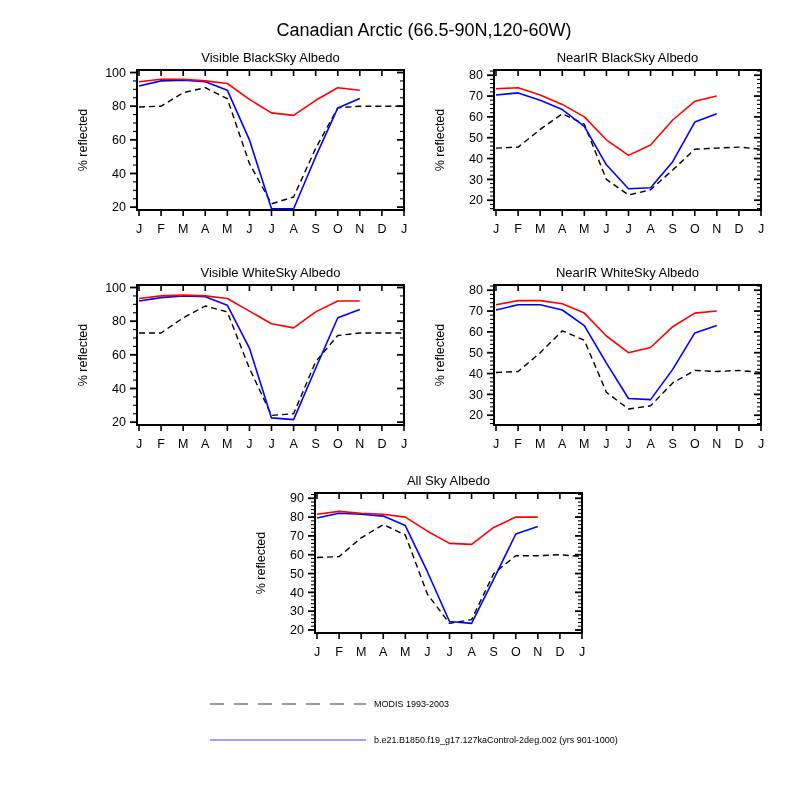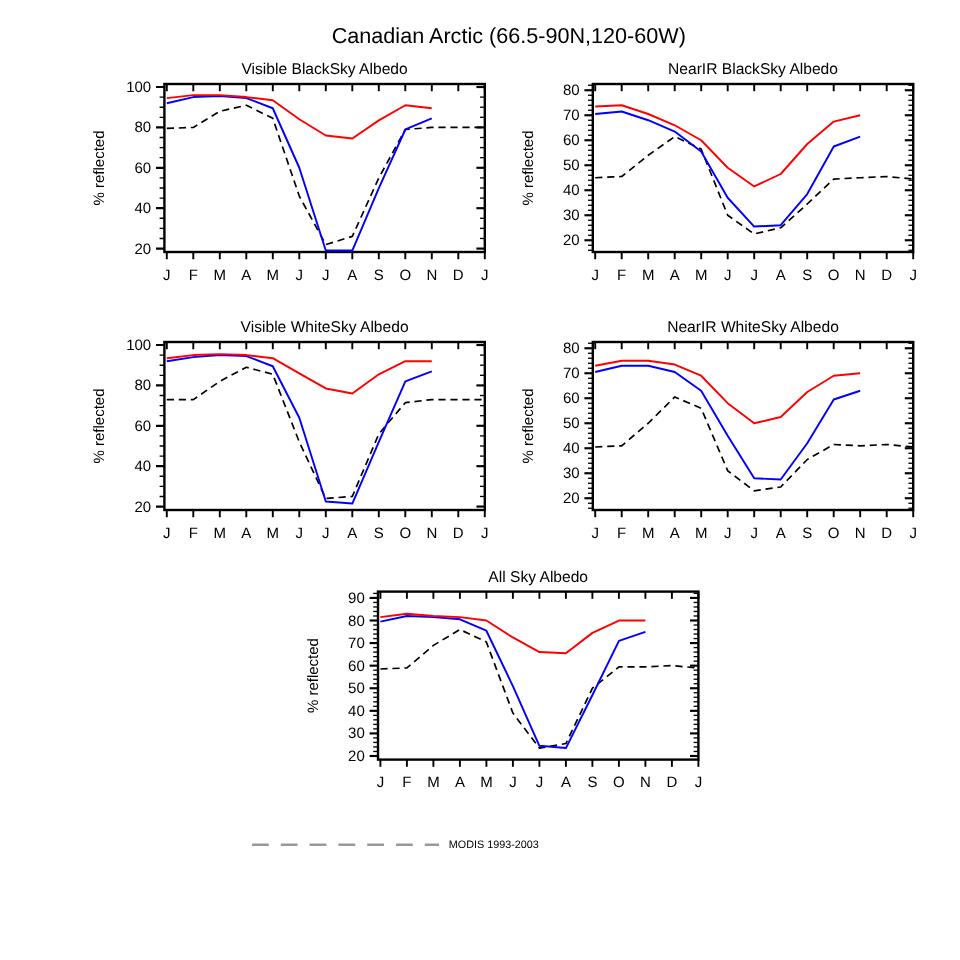--- a/index.html
+++ b/index.html
@@ -573,14 +573,20 @@
       </g>
     </svg>
 
   <div class="legend-row" style="top:697px">
     <svg width="156" height="6">
       <line x1="0" y1="3" x2="156" y2="3" stroke-width="2" stroke-dasharray="14 10" stroke="#999999"></line>
     </svg>
     <span class="legend-label">MODIS 1993-2003</span>
   </div>
 
+  <div class="legend-row" style="top:733px">
+    <svg width="156" height="6">
+      <line x1="0" y1="3" x2="156" y2="3" stroke-width="2" stroke="#a0a4ec"></line>
+    </svg>
+    <span class="legend-label">b.e21.B1850.f19_g17.127kaControl-2deg.002 (yrs 901-1000)</span>
+  </div>
 
 </div>
 
 </body></html>

